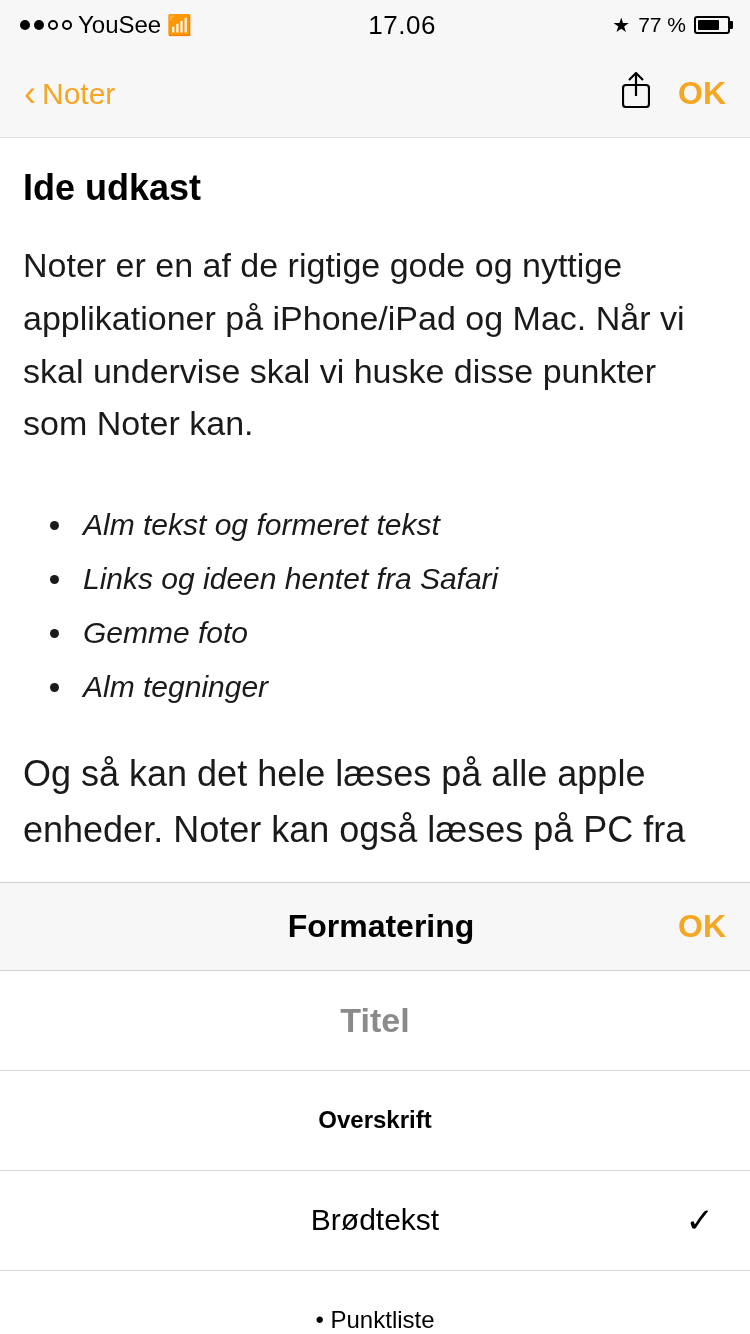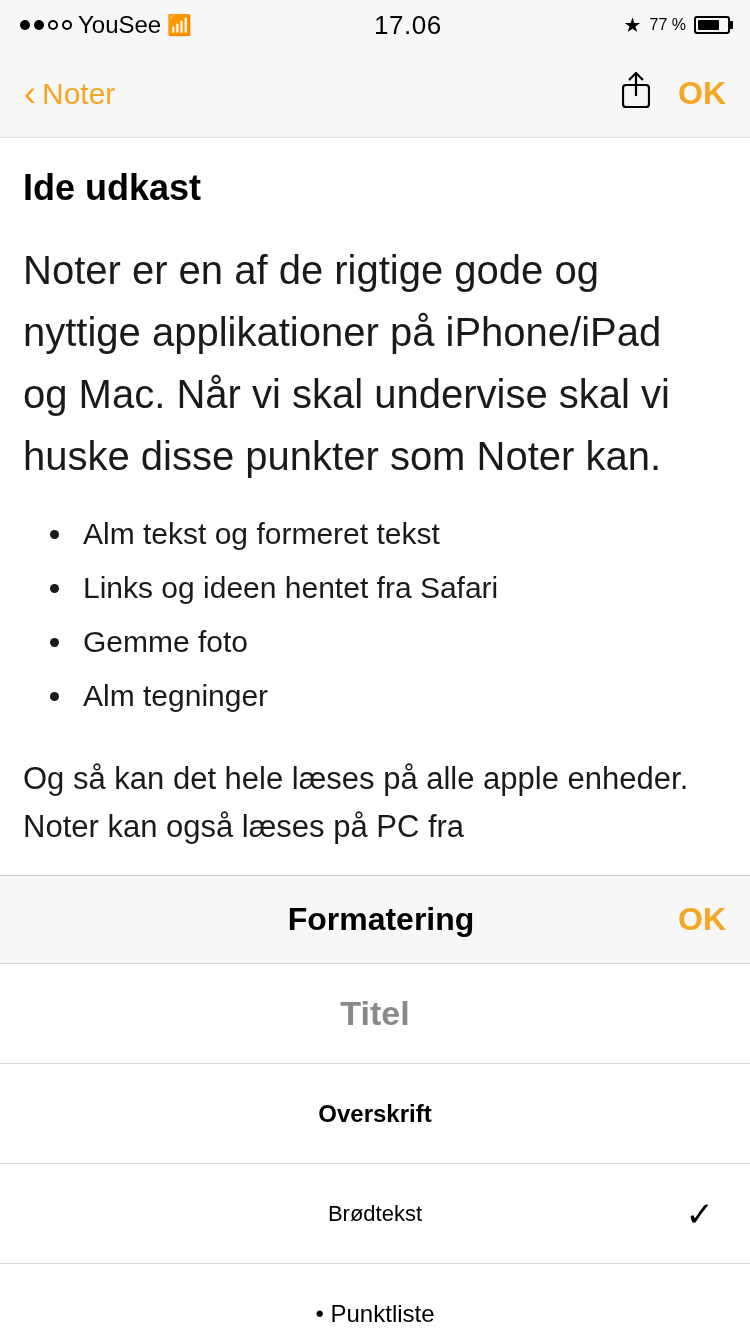--- a/index.html
+++ b/index.html
@@ -62,21 +62,21 @@
     .status-right {
       display: flex;
       align-items: center;
       gap: 8px;
     }
     .bluetooth-icon {
       font-size: 20px;
       color: #000;
     }
     .battery-pct {
-      font-size: 16px;
+      font-size: 21px;
       color: #000;
     }
     .battery-icon {
       display: inline-flex;
       align-items: center;
     }
     .battery-body {
       width: 36px;
       height: 18px;
       border: 2px solid #000;
@@ -157,38 +157,39 @@
       border-bottom: 1px solid #ccc;
     }
     .note-title {
       font-size: 36px;
       font-weight: 700;
       color: #000;
       margin-bottom: 30px;
       line-height: 1.2;
     }
     .note-body-text {
-      font-size: 40px;
+      font-size: 34px;
       color: #1a1a1a;
       line-height: 1.55;
-      margin-bottom: 20px;
+      margin-bottom: 48px;
     }
     .note-bullet-list {
       list-style: disc;
       padding-left: 52px;
       margin-bottom: 32px;
+      font-style: italic;
     }
     .note-bullet-list li {
       font-size: 30px;
       color: #1a1a1a;
       line-height: 1.8;
       padding-left: 8px;
     }
     .note-body-text-2 {
-      font-size: 31px;
+      font-size: 36px;
       color: #1a1a1a;
       line-height: 1.55;
     }
 
     
     .formatting-panel {
       width: 750px;
       background: #f7f7f7;
     }
 
@@ -241,21 +242,21 @@
       font-size: 34px;
       font-weight: 700;
       color: #8a8a8a;
     }
     .format-option-label.overskrift {
       font-size: 24px;
       font-weight: 700;
       color: #000;
     }
     .format-option-label.brodtekst {
-      font-size: 22px;
+      font-size: 30px;
       font-weight: 400;
       color: #000;
     }
     .format-option-label.punktliste {
       font-size: 24px;
       font-weight: 400;
       color: #000;
     }
     .checkmark {
       position: absolute;

